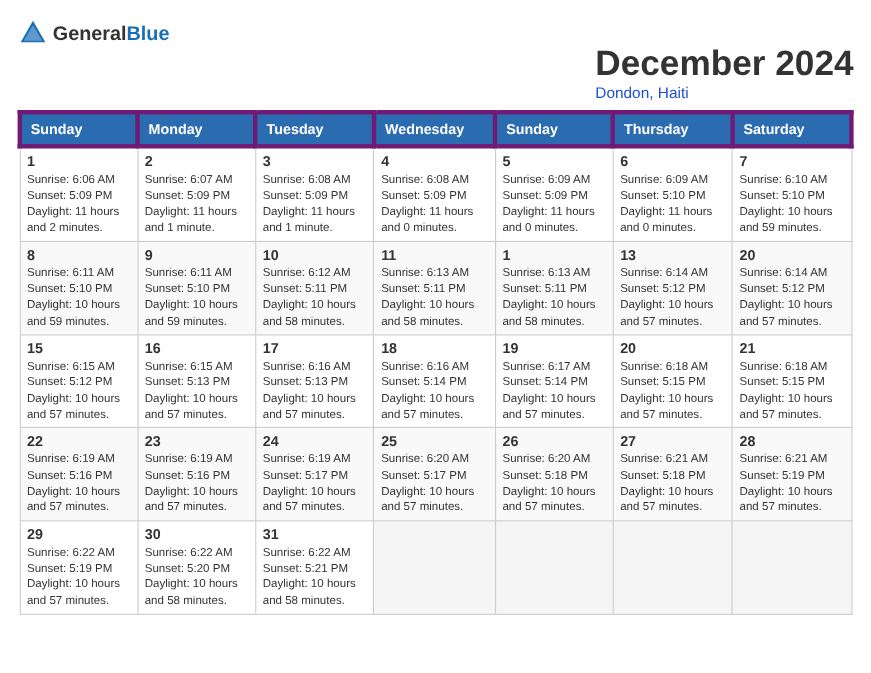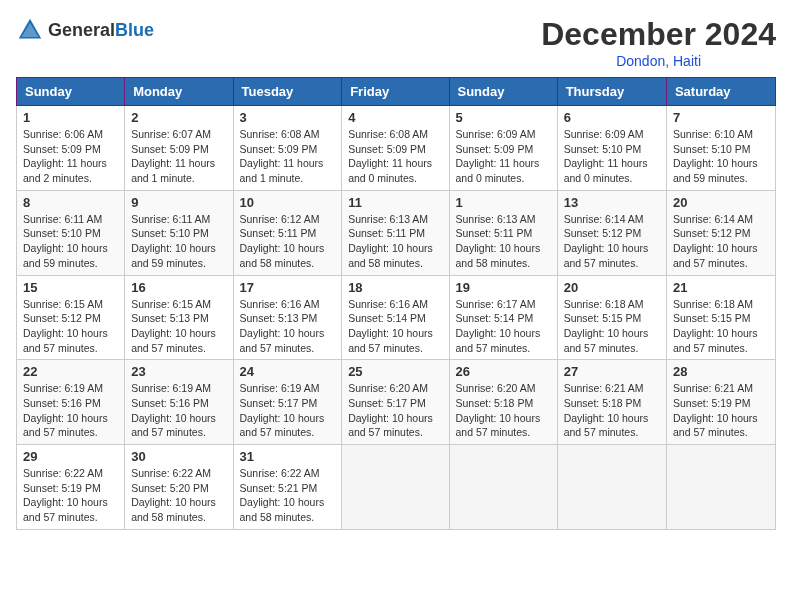--- a/index.html
+++ b/index.html
@@ -29,21 +29,22 @@
     .logo-text-blue {
       font-size: 18px;
       font-weight: bold;
       color: #1a6eb5;
     }
     .logo-icon {
       width: 28px;
       height: 28px;
     }
     .title-block {
-      text-align: center;
+      text-align: left;
+      margin-top: 23px;
     }
     .month-title {
       font-size: 32px;
       font-weight: bold;
       color: #333;
     }
     .location-title {
       font-size: 14px;
       color: #1d4ed8;
     }
@@ -52,21 +53,21 @@
       border-collapse: collapse;
       border: 1px solid #ccc;
     }
     .calendar th {
       background-color: #2b6cb0;
       color: #fff;
       font-size: 13px;
       font-weight: bold;
       text-align: left;
       padding: 6px 8px;
-      border: 1px solid #701a75;
+      border: 4px solid #701a75;
       margin-top: 33px;
     }
     .calendar td {
       vertical-align: top;
       padding: 4px 6px;
       border: 1px solid #ccc;
       font-size: 10.5px;
       color: #333;
       width: 113px;
       min-height: 80px;
@@ -107,21 +108,21 @@
     <div class="location-title">Dondon, Haiti</div>
   </div>
 </div>
 
 <table class="calendar">
   <thead>
     <tr>
       <th>Sunday</th>
       <th>Monday</th>
       <th>Tuesday</th>
-      <th>Friday</th>
+      <th>Wednesday</th>
       <th>Sunday</th>
       <th>Thursday</th>
       <th>Saturday</th>
     </tr>
   </thead>
   <tbody id="calendar-body">
   <tr>
         <td>
         <span class="day-number">1</span>
         <div class="day-info">

